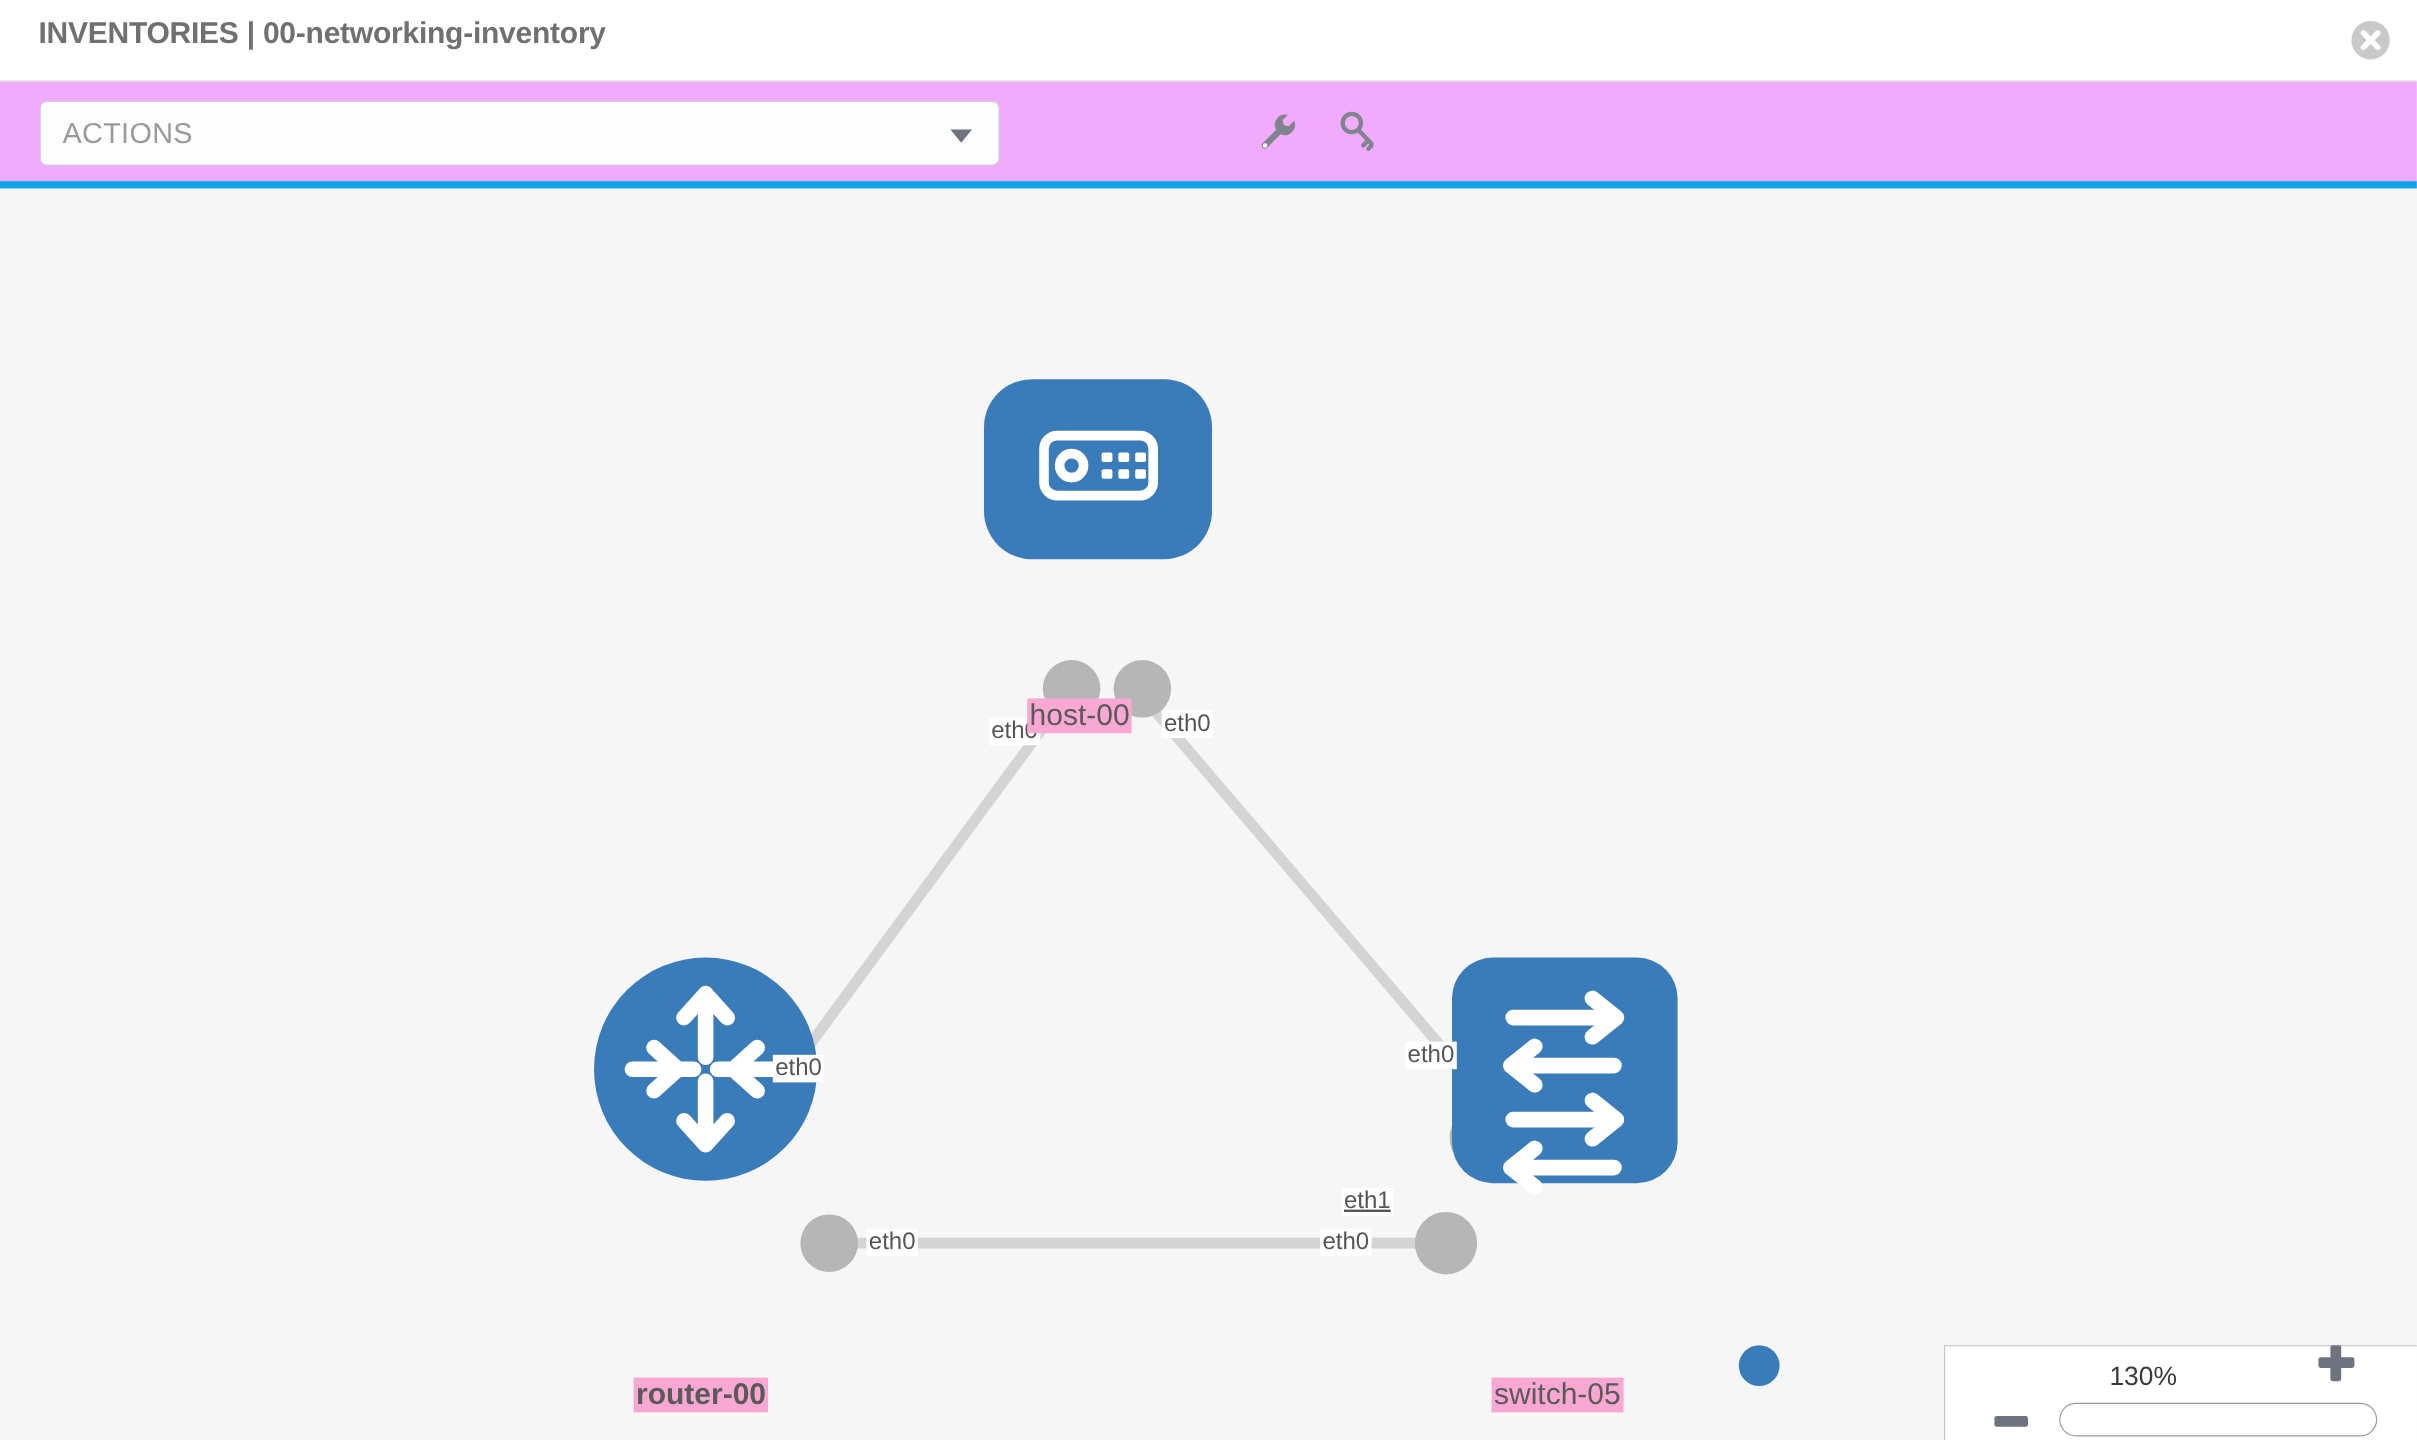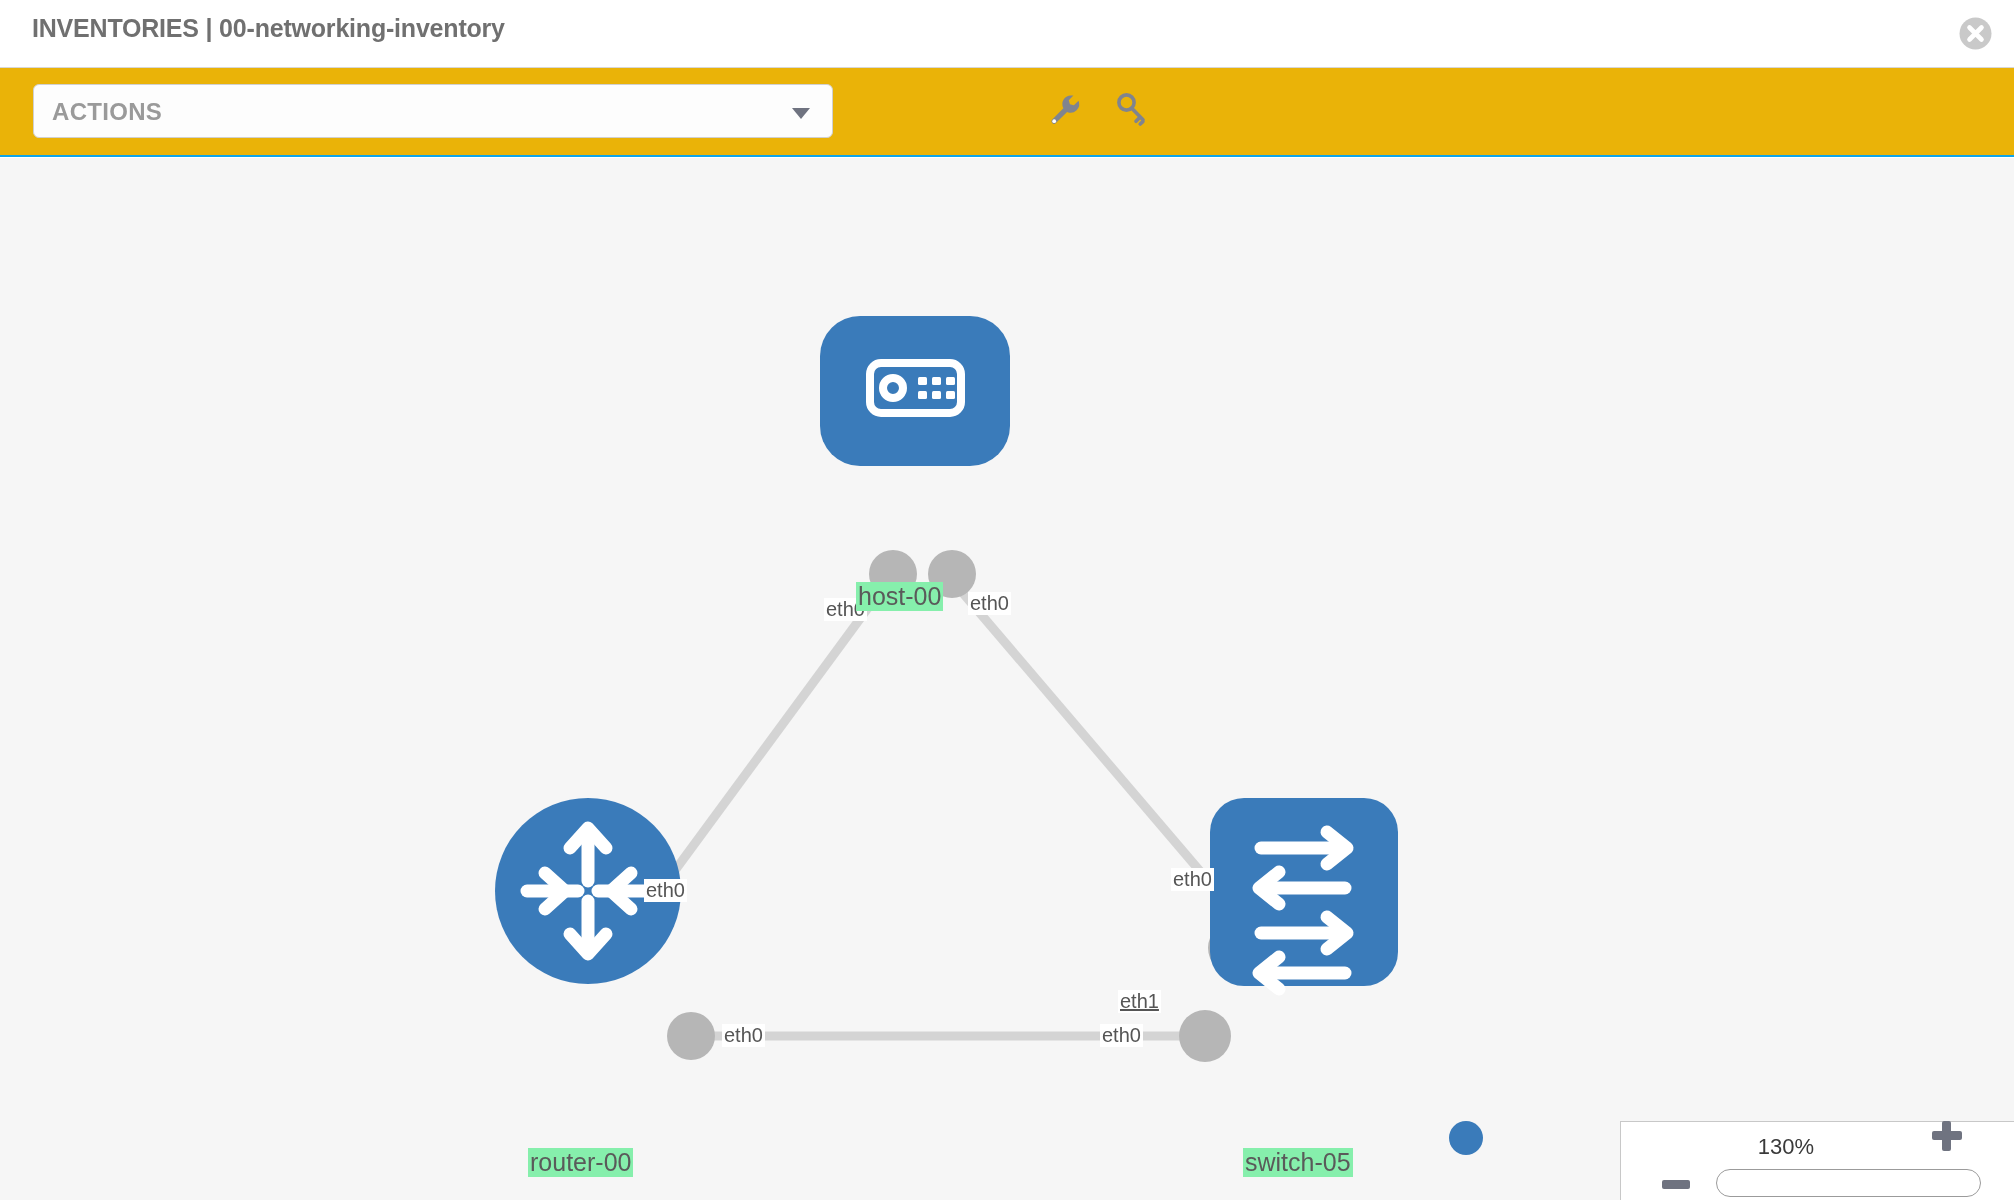--- a/index.html
+++ b/index.html
@@ -28,23 +28,22 @@
   #close-btn {
     position: absolute; right: 22px; top: 17px;
     width: 33px; height: 33px;
     cursor: pointer;
   }
 
   
   #toolbar {
     position: absolute; left: 0; top: 68px;
     width: 2014px; height: 89px;
-    background: #eab308;
-    border-bottom: 2px solid #0ea5e9;
-    font-weight: bold;
+    background: #f0abfc;
+    border-bottom: 6px solid #0ea5e9;
   }
   #actions-select {
     position: absolute; left: 33px; top: 16px;
     width: 800px; height: 54px;
     background: #fdfdfd;
     border: 1px solid #d0d0d0;
     border-radius: 6px;
   }
   #actions-label {
     position: absolute; left: 18px; top: 13px;
@@ -88,21 +87,21 @@
   }
   #topology-svg {
     position: absolute; left: 0; top: 0;
     width: 2014px; height: 1042px;
   }
 
   .node-label {
     position: absolute;
     font-size: 25px;
     color: #5a5a5a;
-    background: #86efac;
+    background: #f9a8d4;
     white-space: nowrap;
     padding: 0 2px;
   }
   .port-label {
     position: absolute;
     font-size: 20px;
     color: #555555;
     background: #ffffff;
     white-space: nowrap;
     padding: 0 2px;
@@ -262,21 +261,21 @@
   <div class="node-label" style="left:856px; top:424px;">host-00</div>
   <div class="port-label" style="left:968px; top:434px;">eth0</div>
 
   <div class="port-label" style="left:644px; top:721px;">eth0</div>
   <div class="port-label" style="left:1171px; top:710px;">eth0</div>
 
   <div class="port-label" style="left:722px; top:866px;">eth0</div>
   <div class="port-label" style="left:1100px; top:866px;">eth0</div>
   <div class="port-label" style="left:1118px; top:832px;text-decoration:underline;">eth1</div>
 
-  <div class="node-label" style="left:528px; top:990px;">router-00</div>
+  <div class="node-label" style="left:528px; top:990px;font-weight:bold;">router-00</div>
   <div class="node-label" style="left:1243px; top:990px;">switch-05</div>
 </div>
 
 <div id="zoom-panel">
   <div id="zoom-value">130%</div>
   <div id="zoom-minus"></div>
   <div id="zoom-track"></div>
 </div>
 <div id="zoom-thumb"></div>
 <div id="zoom-plus-h"></div>

